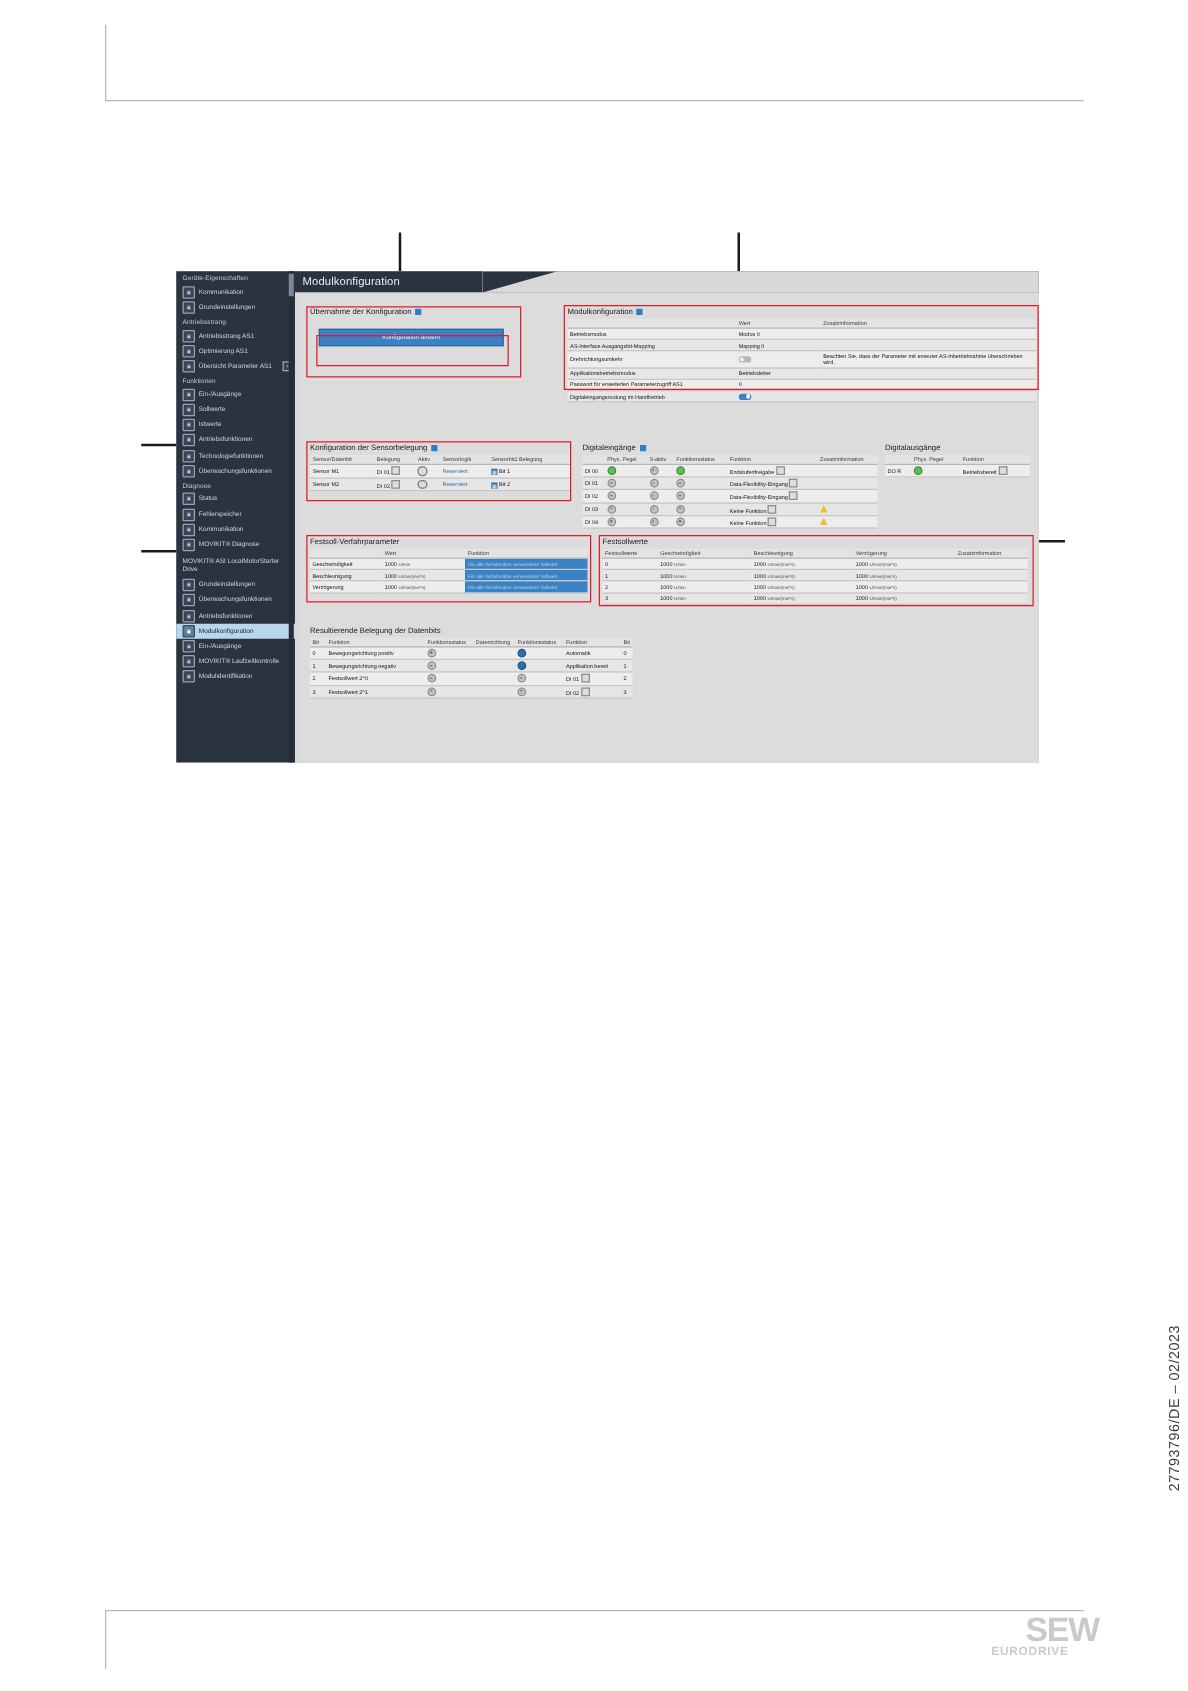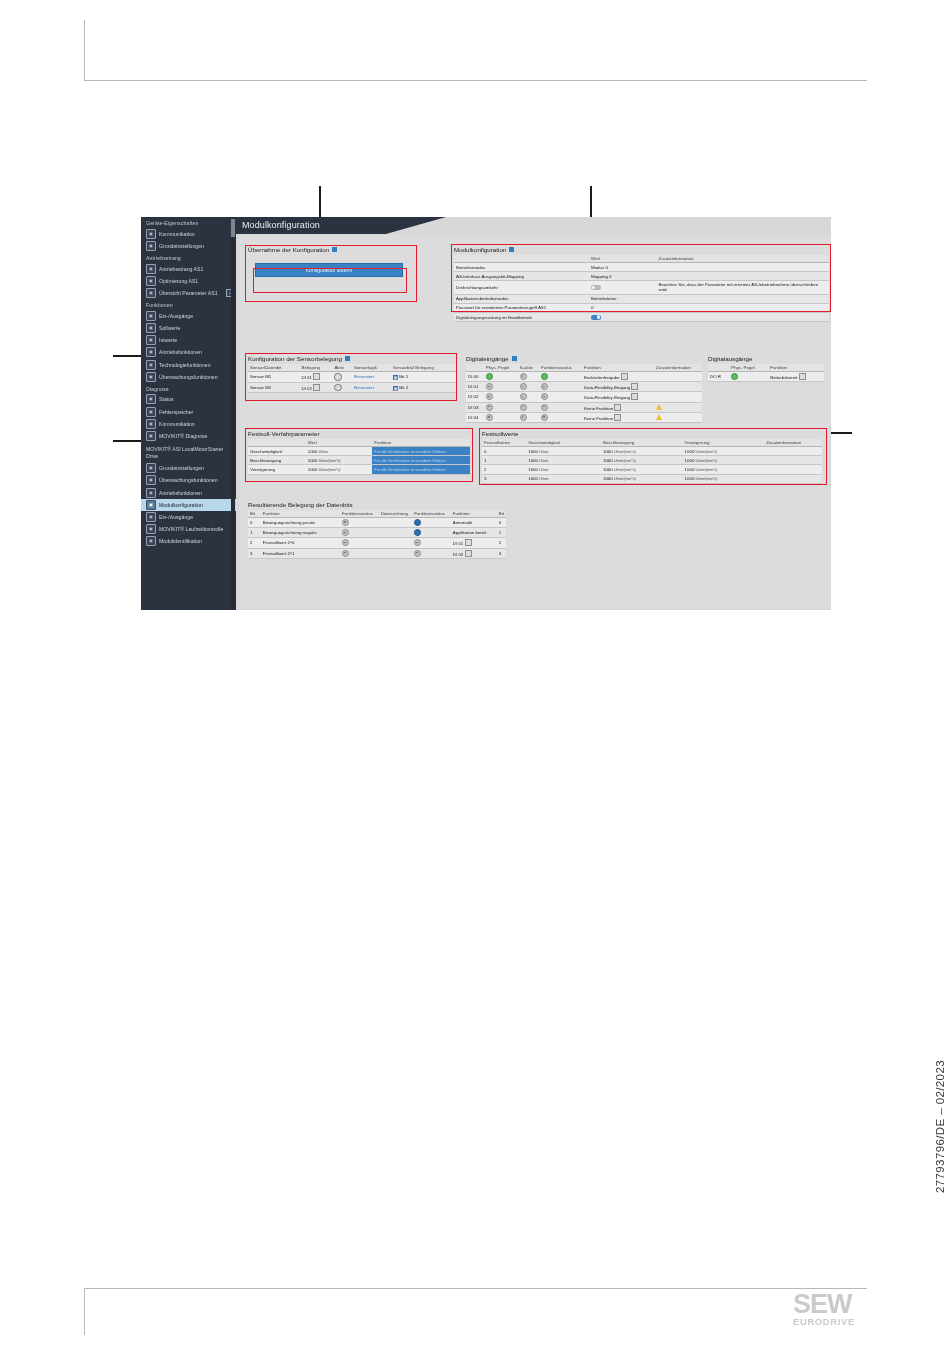--- a/index.html
+++ b/index.html
@@ -4,21 +4,21 @@
 <style>
   html,body{margin:0;padding:0;background:#ffffff;}
   body{width:950px;height:1353px;position:relative;font-family:"Liberation Sans",sans-serif;overflow:hidden;}
 
   
   .page-rule-top{position:absolute;left:84px;top:20px;width:782px;height:60px;border-left:1px solid #b8b8b8;border-bottom:1px solid #b8b8b8;}
   .page-rule-bottom{position:absolute;left:84px;top:1288px;width:782px;height:46px;border-left:1px solid #b8b8b8;border-top:1px solid #b8b8b8;}
   .doc-code{position:absolute;right:16px;top:1060px;transform-origin:right top;transform:rotate(-90deg) translate(-0%,0);
             white-space:nowrap;font-size:11.5px;color:#3a3a3a;letter-spacing:.4px;}
   .sew-logo{position:absolute;left:793px;top:1292px;width:86px;height:38px;color:#c9cacc;}
-  .sew-logo .sew{font-size:27px;font-weight:bold;letter-spacing:-1px;line-height:25px;font-family:"Liberation Sans",sans-serif;}
+  .sew-logo .sew{font-size:27px;font-weight:bold;letter-spacing:-1px;line-height:25px;font-family:"Liberation Sans",sans-serif;text-align:right;}
   .sew-logo .eurodrive{font-size:9.5px;font-weight:bold;letter-spacing:.6px;line-height:10px;}
 
   
   .lead{position:absolute;background:#1a1a1a;}
   .lead.v{width:2px;}
   .lead.h{height:2px;}
 
   
   #shot{position:absolute;left:141px;top:217px;width:690px;height:393px;background:#d6d6d6;}
   .sidebar{position:absolute;left:0;top:0;width:95px;height:393px;background:#2b3340;color:#d5d9df;}

